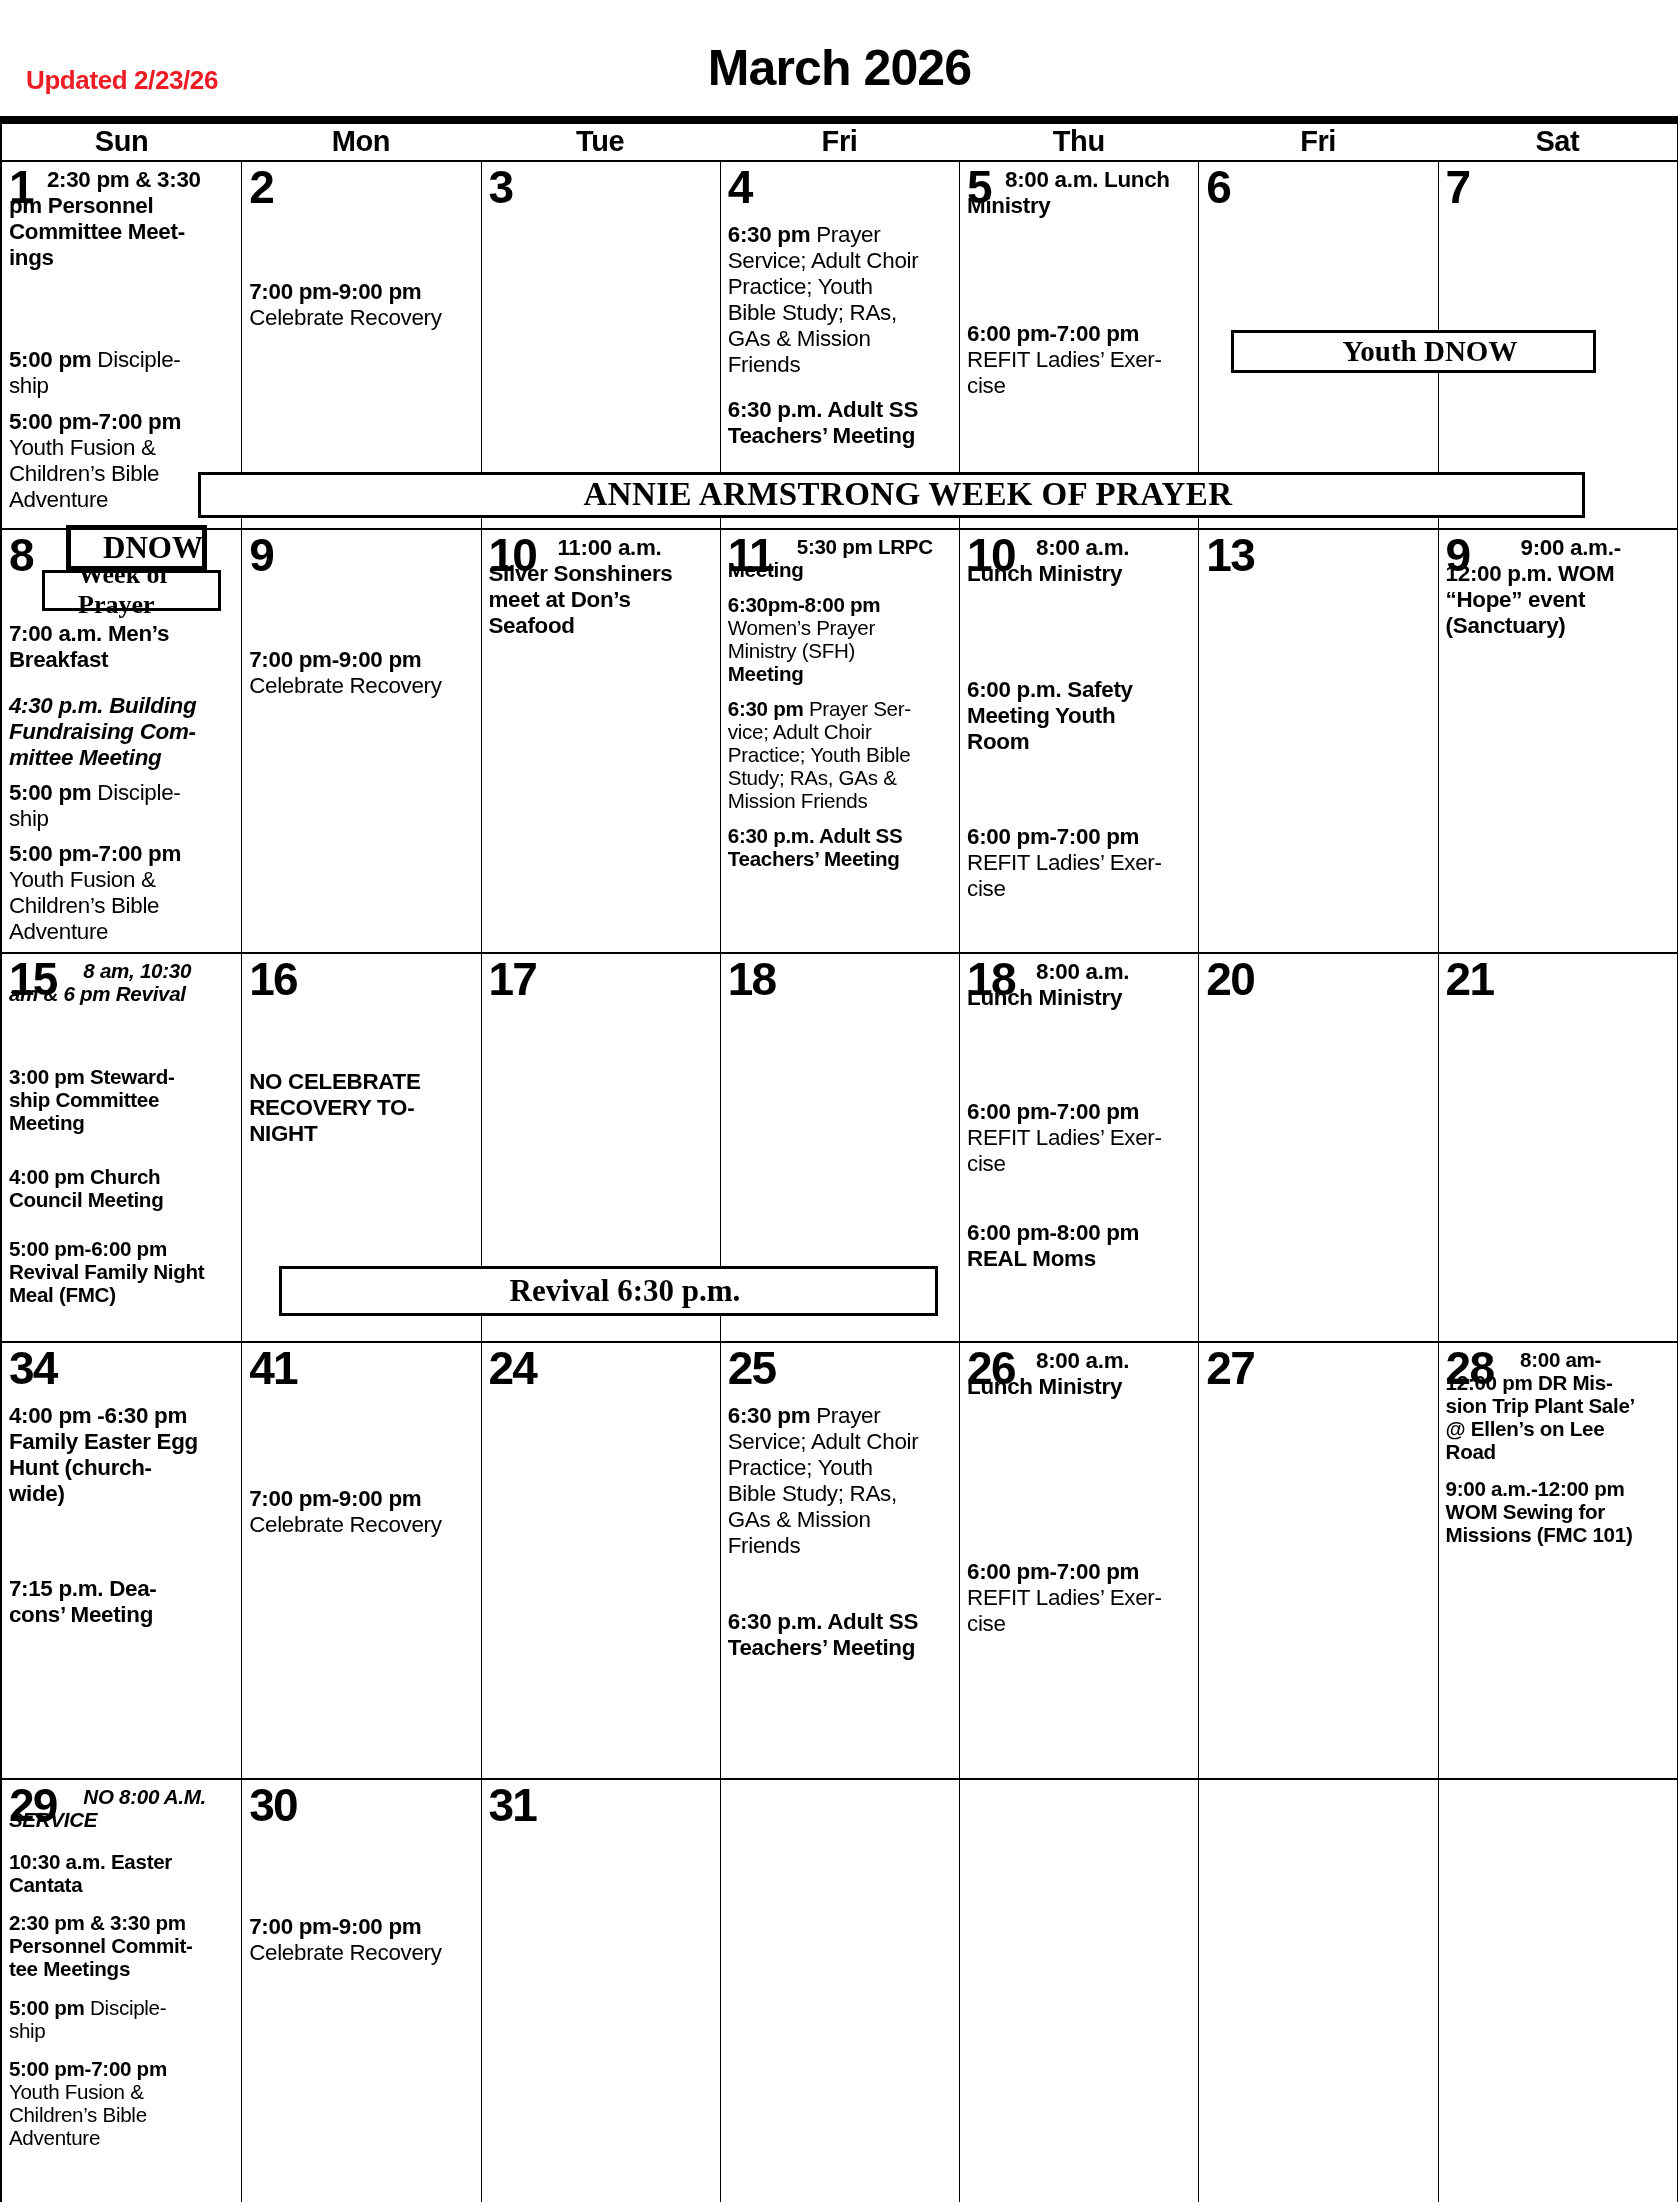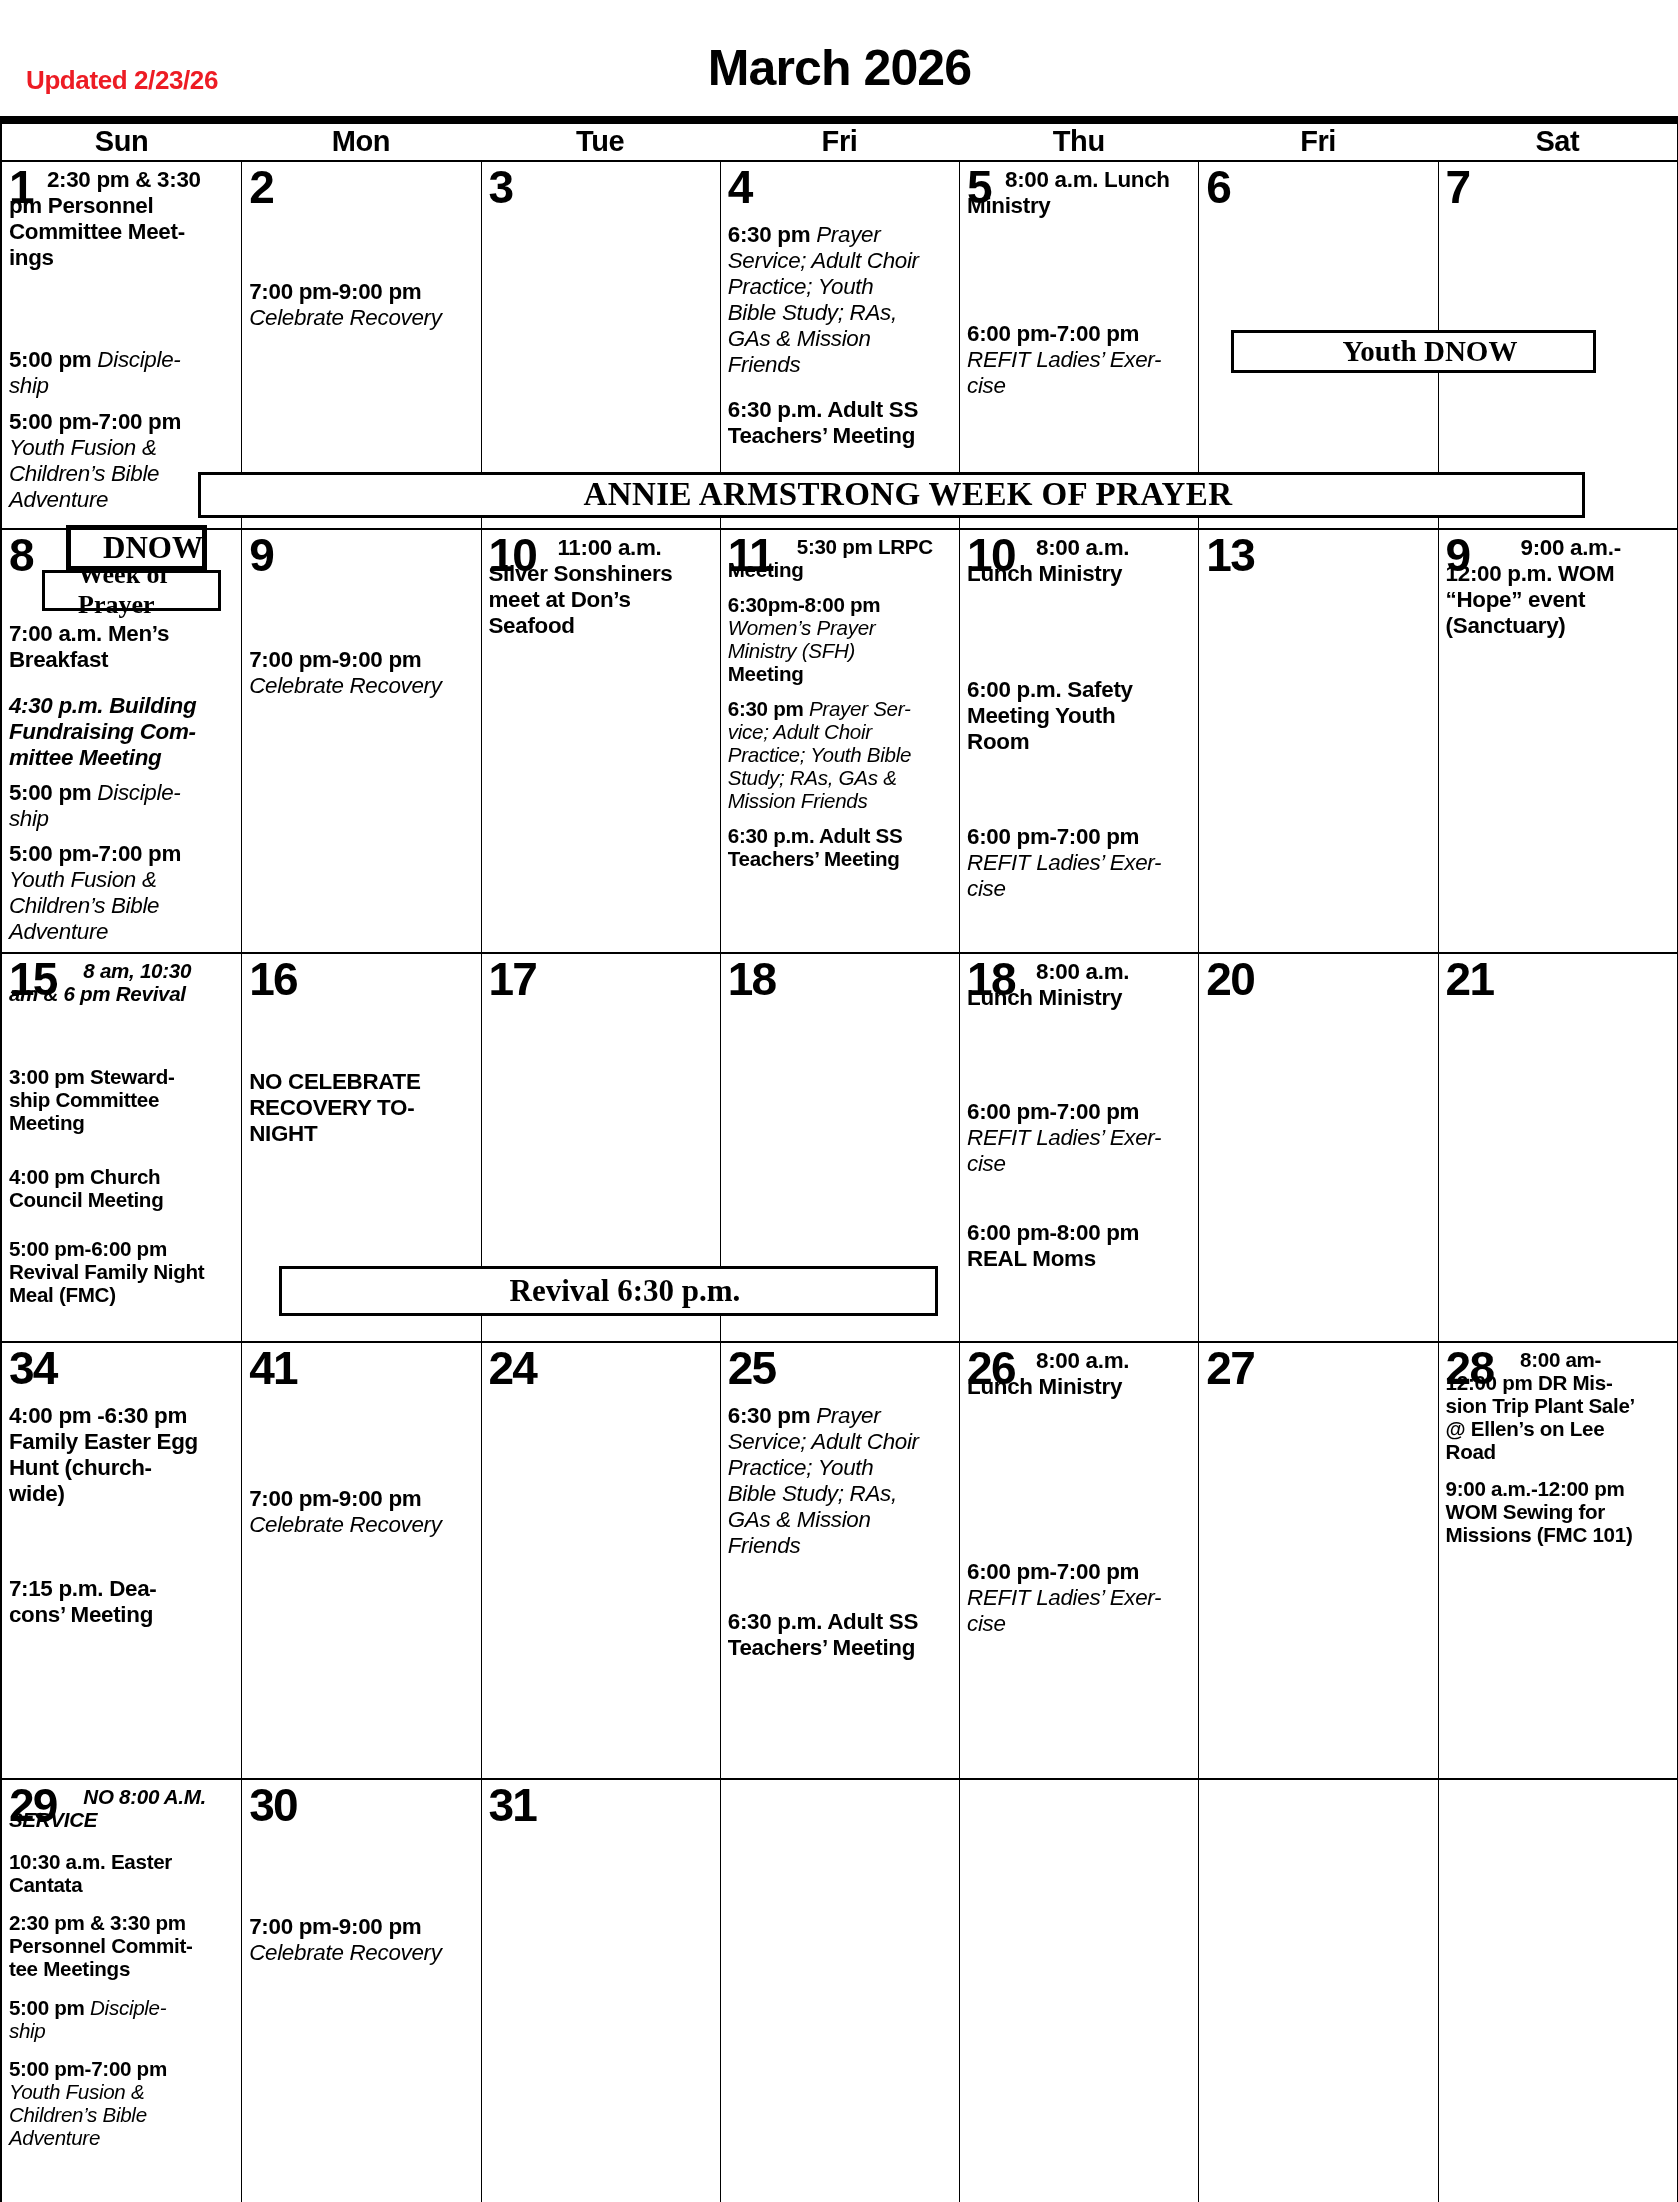--- a/index.html
+++ b/index.html
@@ -19,21 +19,21 @@
   .week-row{display:grid;grid-template-columns:repeat(7,1fr);border-top:2.6px solid #000;}
   .w0{height:366px}.w1{height:422px}.w2{height:387px}.w3{height:435px}.w4{height:433px}
   .cell{position:relative;border-left:1.7px solid #000;padding:5.2px 5.2px 0 6.9px;
         font-size:22.4px;line-height:26px;letter-spacing:-0.3px;}
   .cell:first-child{border-left:none;}
   .cell.small{font-size:20.6px;line-height:23px;}
   .num{position:absolute;left:6.9px;top:3.4px;font-size:46px;line-height:45px;font-weight:700;letter-spacing:-1.7px;}
   .head{display:block;}
   .ev{clear:both;margin:0;}
   .b{font-weight:700;}
-  .r{font-weight:400;font-style:italic;}
+  .r{font-weight:400;}
   .bi{font-weight:700;font-style:italic;}
   
   .banner{position:absolute;background:#fff;border:3.4px solid #000;box-sizing:border-box;
           display:flex;align-items:center;justify-content:center;
           font-family:"Liberation Serif",serif;font-weight:700;z-index:5;padding-left:33px;}
   .bn-youth{left:1229px;top:170px;width:365px;height:43px;font-size:29px;}
   .bn-annie{left:196px;top:312px;width:1387px;height:46px;font-size:33px;letter-spacing:0.4px;}
   .bn-wop{left:40px;top:410px;width:179px;height:41px;font-size:26px;z-index:6;}
   .bn-dnow{left:64px;top:365px;width:141px;height:46px;font-size:31px;border-width:5.2px;z-index:7;}
   .bn-revival{left:277px;top:1106px;width:659px;height:50px;font-size:31px;}

